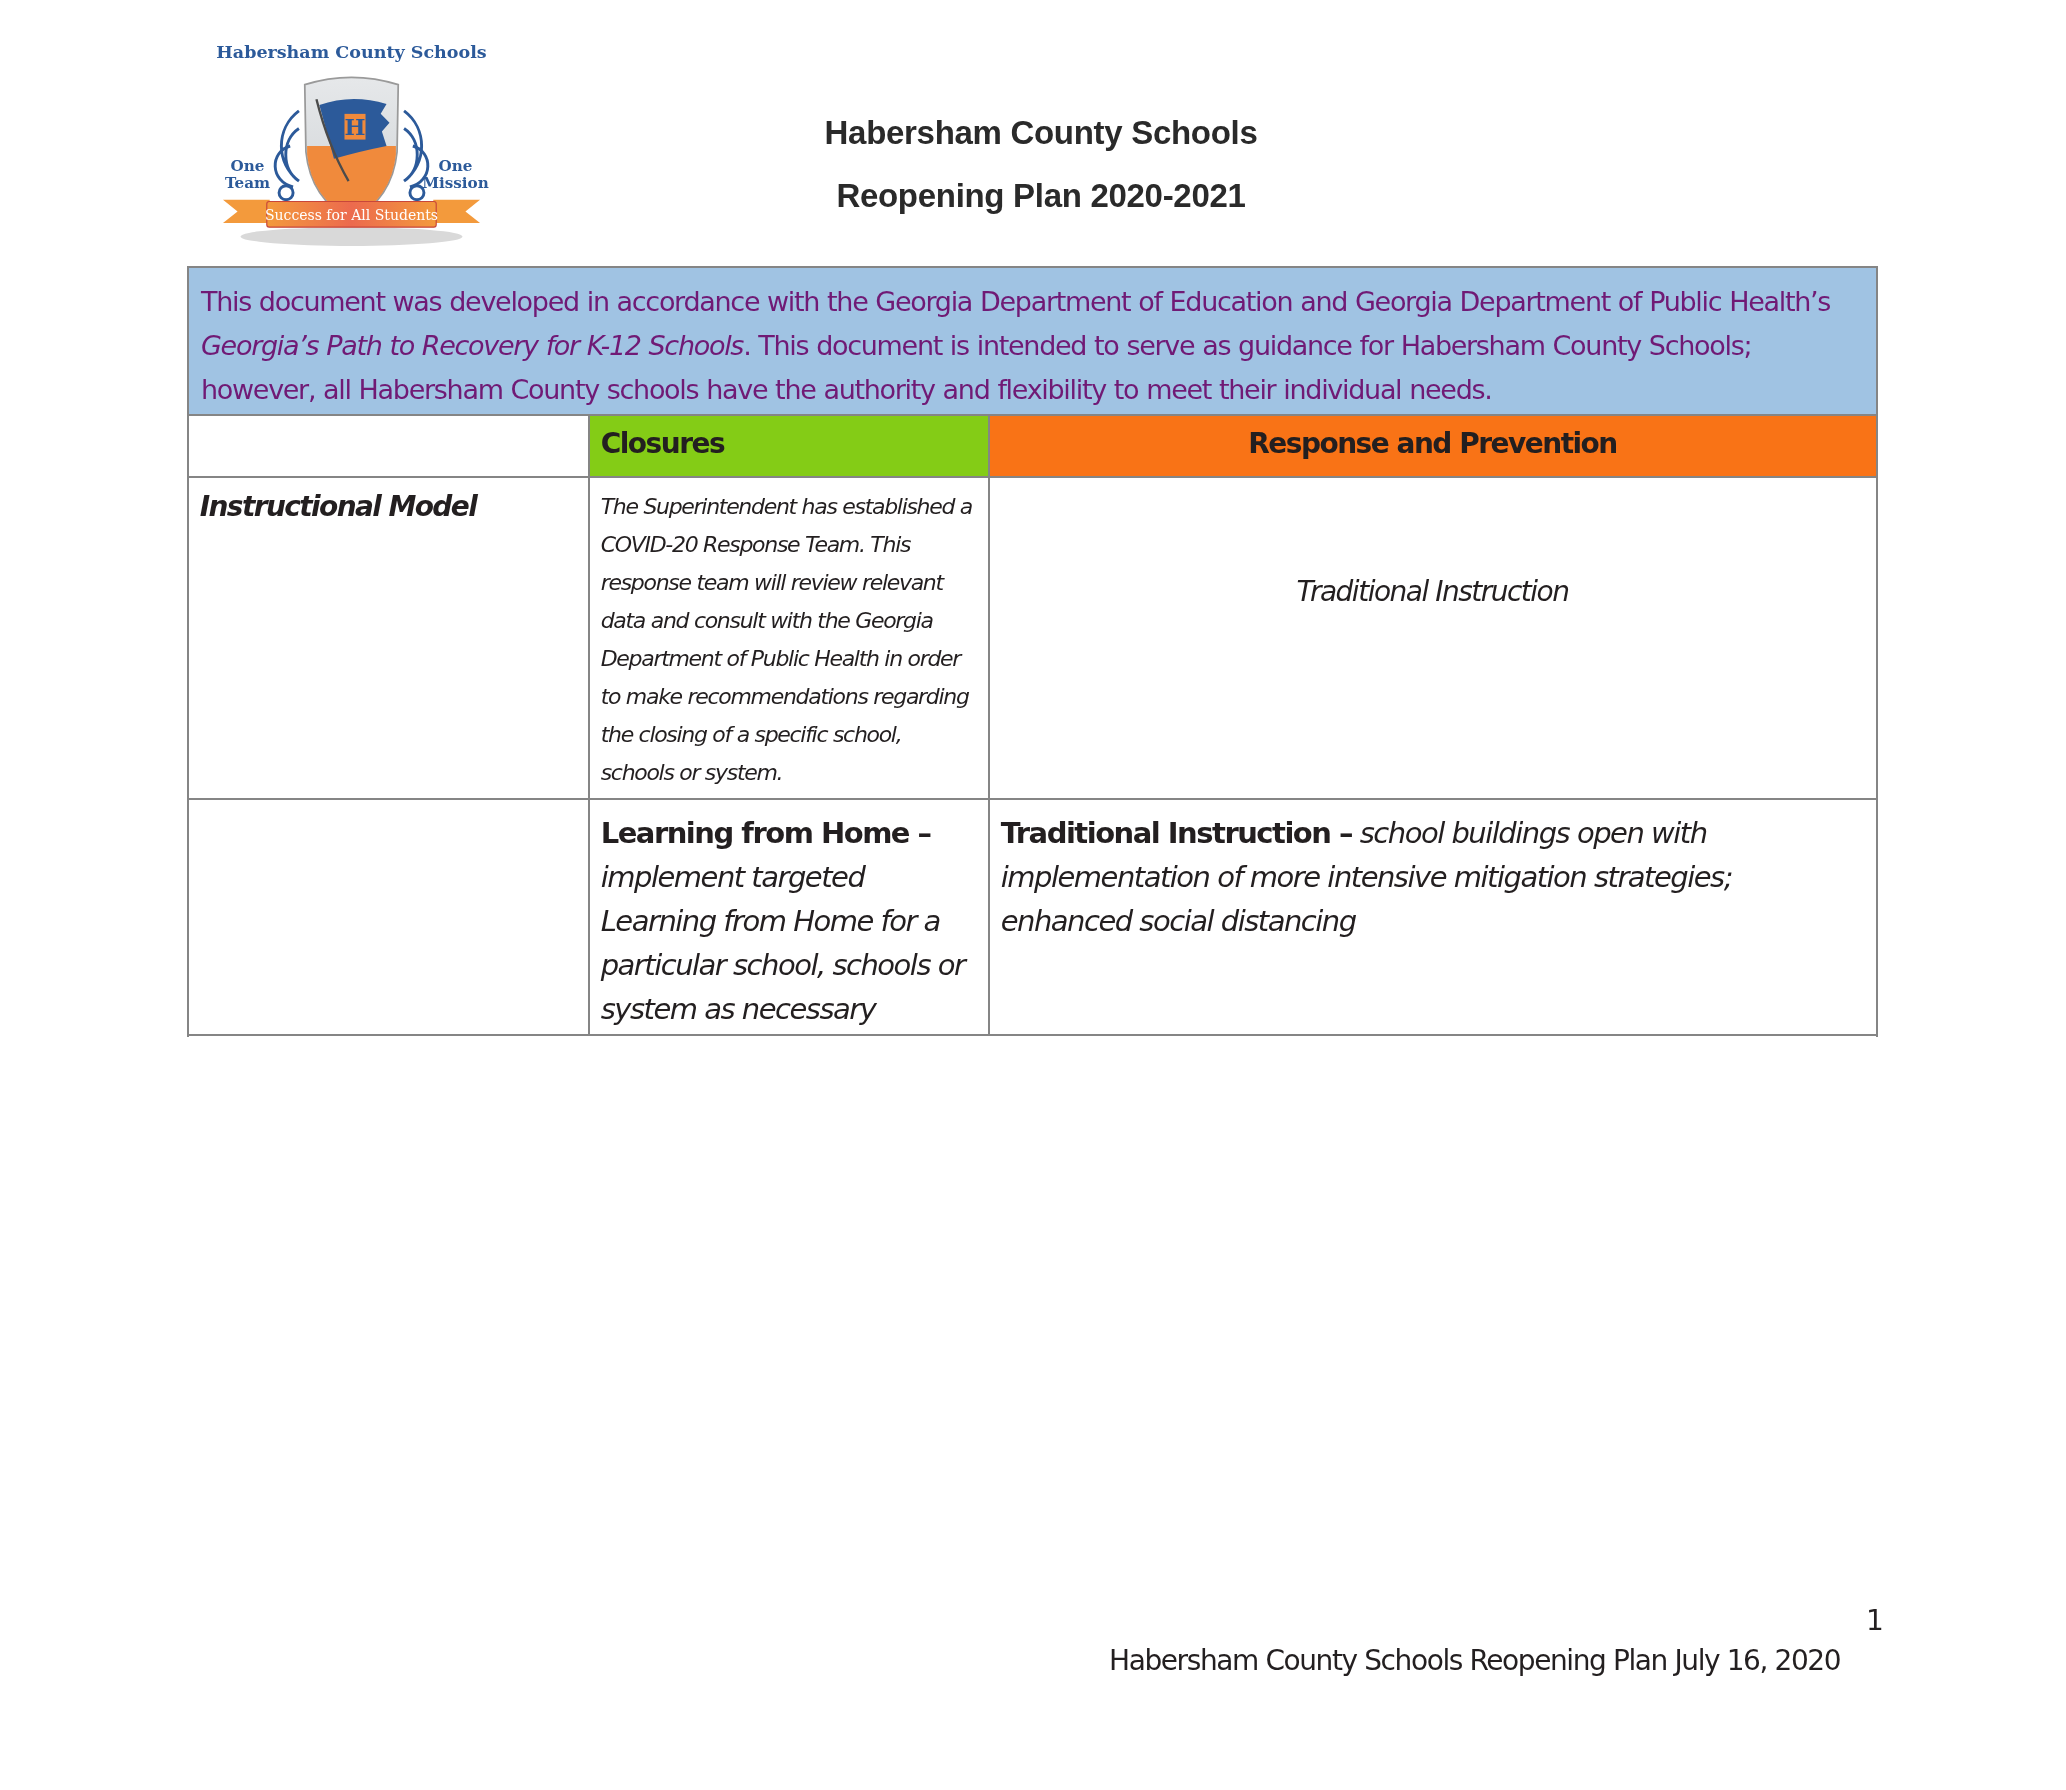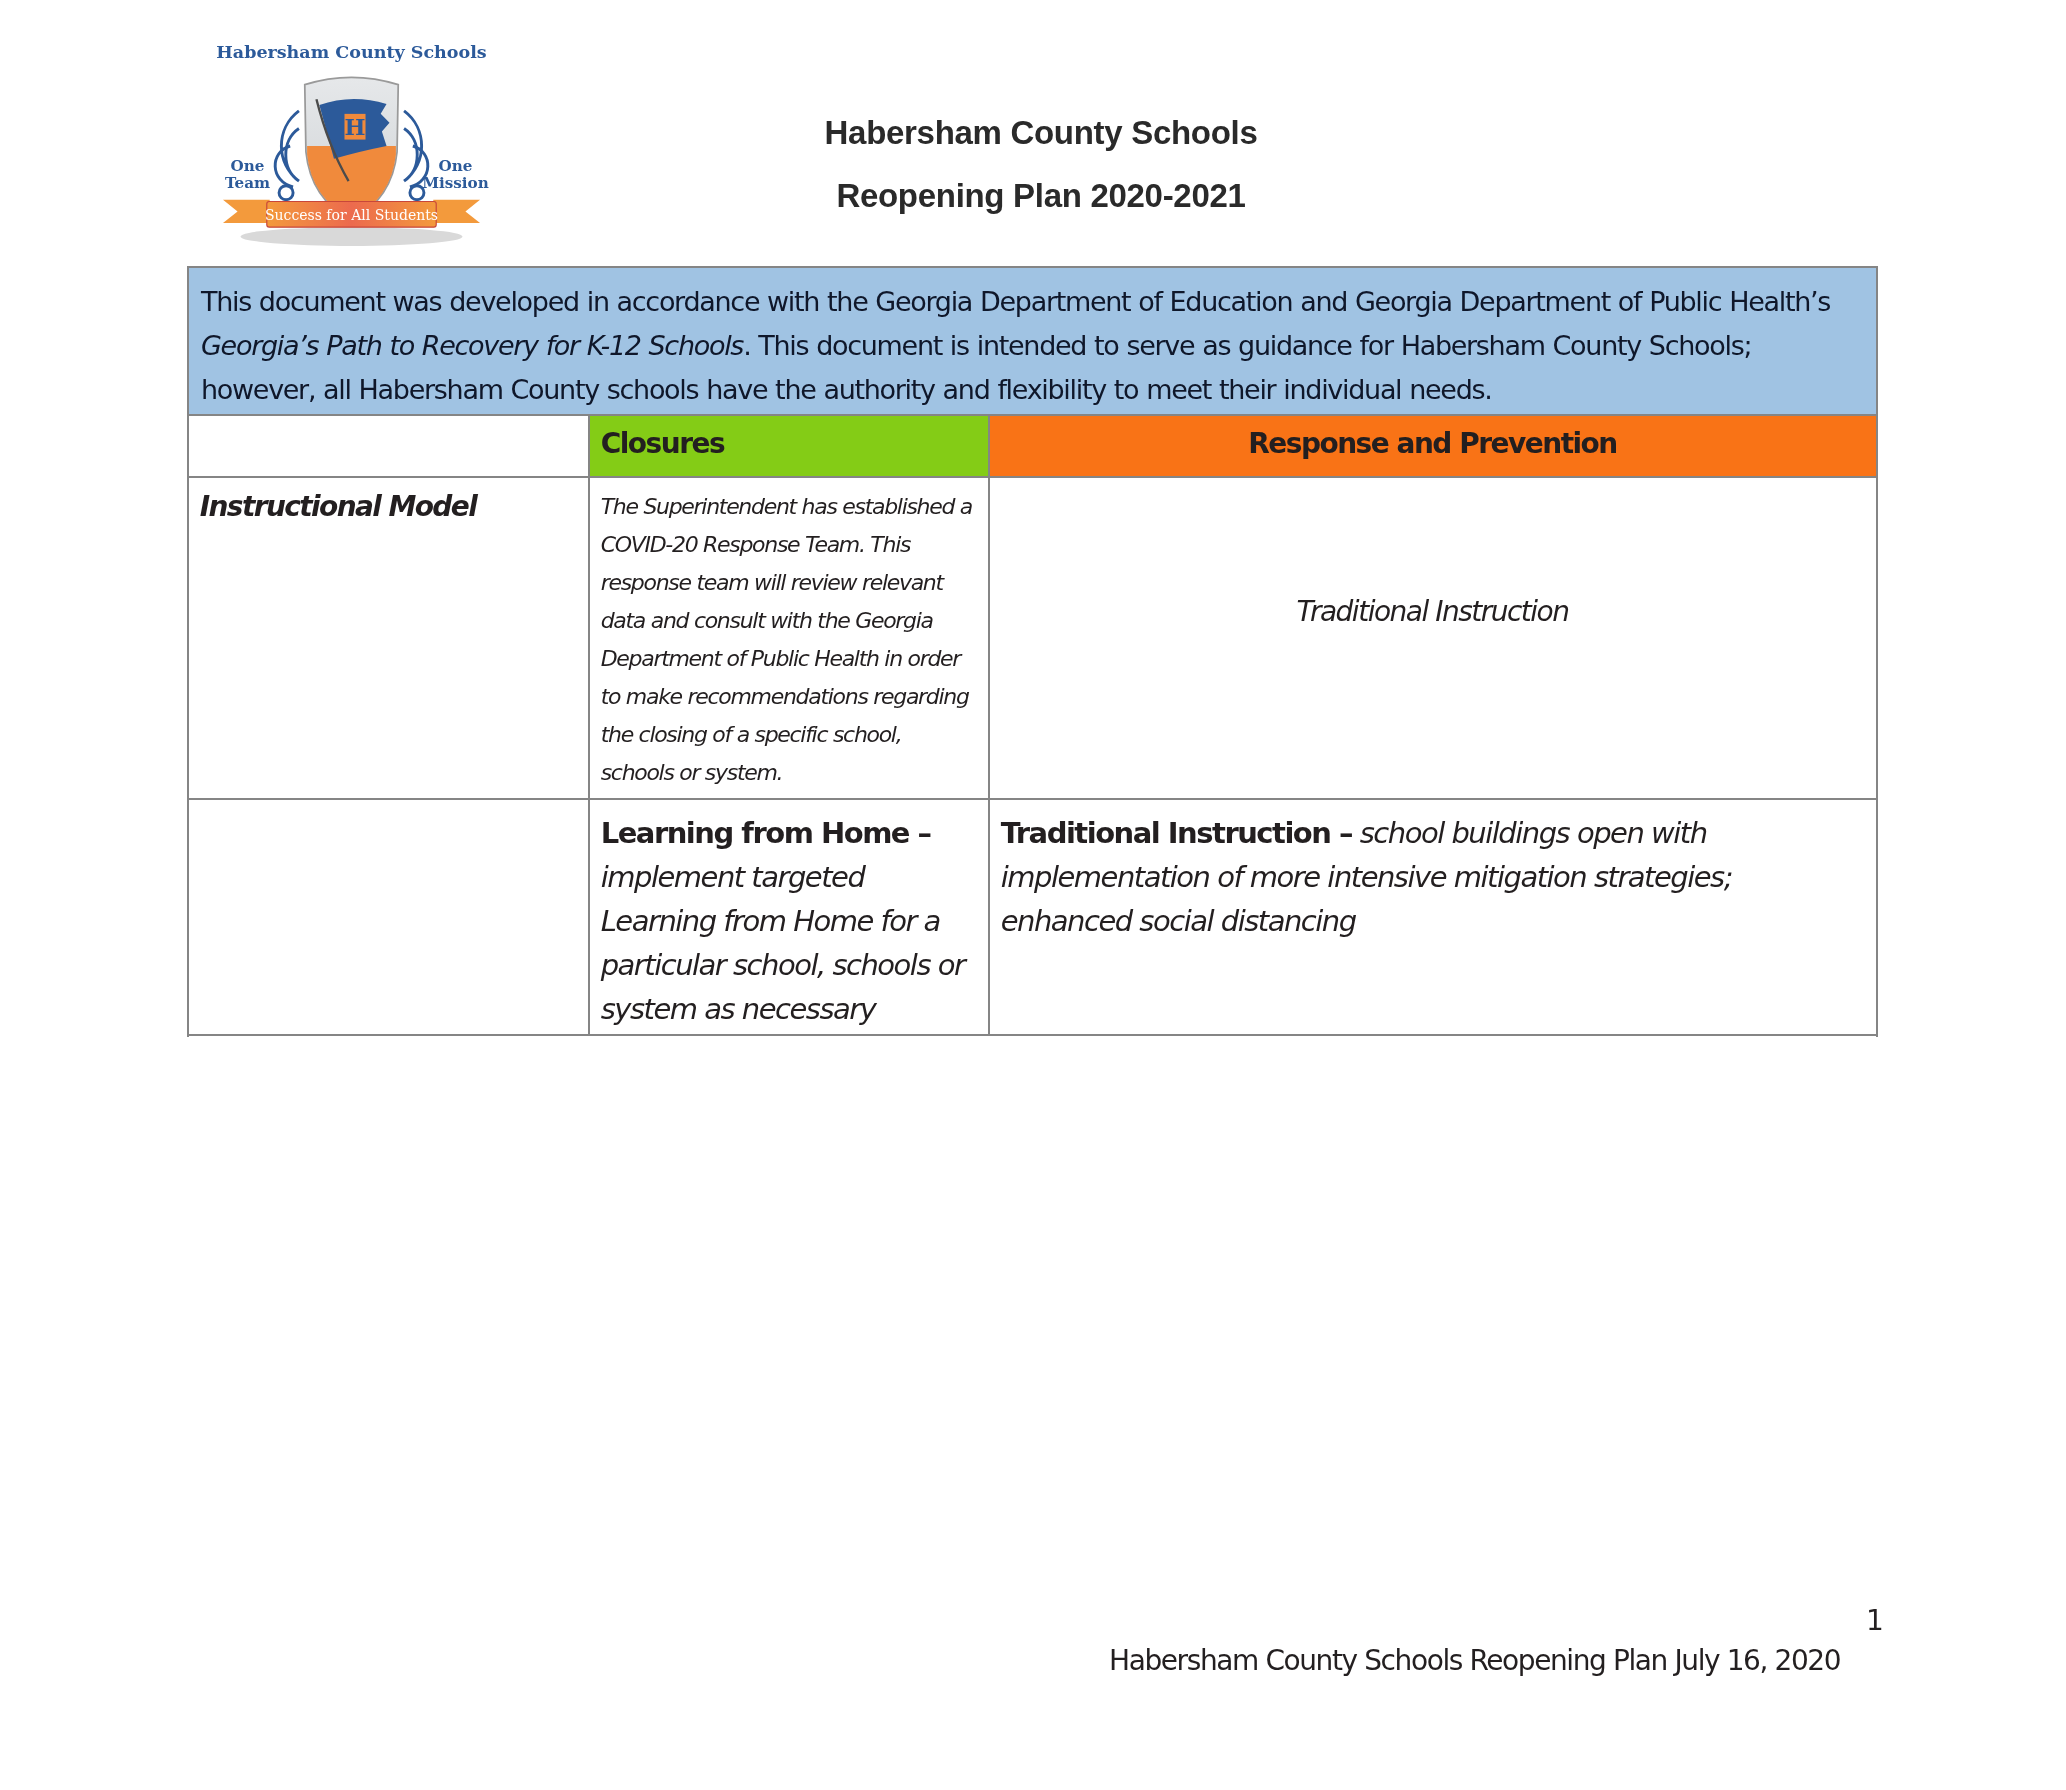--- a/index.html
+++ b/index.html
@@ -18,40 +18,40 @@
   .title-line.l2 { margin-top:30px; }
 
   
   .doc-table { position:absolute; left:188px; top:267px; width:1689px; height:769px; }
   .cell { position:absolute; box-sizing:border-box; }
   .line-h { position:absolute; height:2.3px; background:#858585; }
   .line-v { position:absolute; width:2.3px; background:#858585; }
 
   .intro { left:0; top:0; width:1689px; height:182px; background:#a0c3e3;
            padding:13px 31px 0 13px; font-family:"DejaVu Sans", sans-serif;
-           font-size:27px; line-height:44px; letter-spacing:-1.3px; word-spacing:0.6px; color:#0f172a; }
+           font-size:27px; line-height:44px; letter-spacing:-1.3px; word-spacing:0.6px; color:#701a75; }
   .intro i { font-style:italic; }
 
   .hdr-blank { left:0; top:149px; width:401px; height:61px; background:#ffffff; }
   .hdr-closures { left:401px; top:149px; width:401px; height:61px; background:#84cc16;
                   padding:10.5px 0 0 11.7px; font-family:"DejaVu Sans", sans-serif; font-weight:bold;
                   font-size:28px; letter-spacing:-1.5px; }
   .hdr-response { left:801px; top:149px; width:887px; height:61px; background:#f97316;
                   padding-top:10.5px; text-align:center; font-family:"DejaVu Sans", sans-serif;
                   font-weight:bold; font-size:28px; letter-spacing:-1.5px; }
 
   .r1-label { left:0; top:210px; width:401px; height:322px; padding:13px 0 0 11.7px;
               font-family:"DejaVu Sans", sans-serif; font-weight:bold; font-style:italic;
               font-size:28px; letter-spacing:-1.6px;border-radius:14px; }
   .r1-closures { left:401px; top:210px; width:401px; height:322px; padding:10.5px 13px 0 11.7px;
                  font-family:"DejaVu Sans", sans-serif; font-style:italic; font-size:22px;
                  line-height:38px; letter-spacing:-1.3px; }
   .r1-response { left:801px; top:210px; width:887px; height:322px; text-align:center;
                  padding-top:98px; font-family:"DejaVu Sans", sans-serif; font-style:italic;
-                 font-size:28px; letter-spacing:-1.5px;margin-top:20px; }
+                 font-size:28px; letter-spacing:-1.5px; }
 
   .r2-label { left:0; top:532px; width:401px; height:236px; }
   .r2-closures { left:401px; top:532px; width:401px; height:192px; padding:11.7px 11.7px 0 11.7px;
                  font-family:"DejaVu Sans", sans-serif; font-size:29px; line-height:44px;
                  letter-spacing:-1.5px; }
   .r2-closures b { font-weight:bold; }
   .r2-closures i { font-style:italic; }
   .r2-response { left:801px; top:532px; width:887px; height:236px; padding:11.7px 10.5px 0 11.7px;
                  font-family:"DejaVu Sans", sans-serif; font-size:29px; line-height:44px;
                  letter-spacing:-1.5px; }

